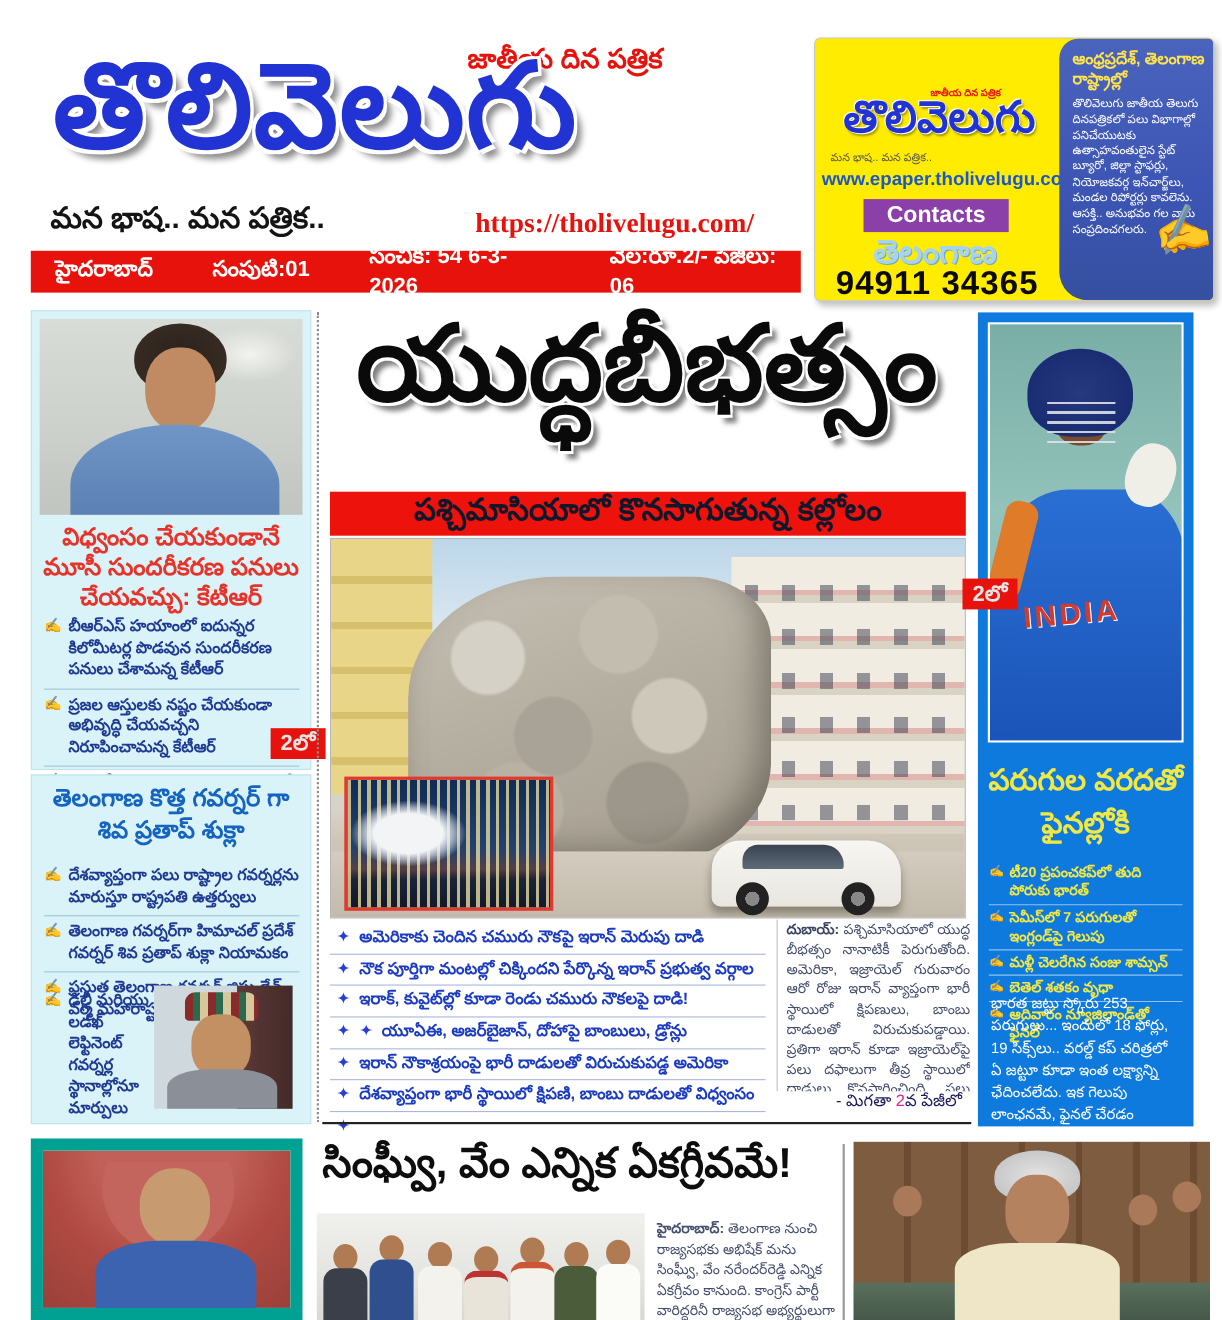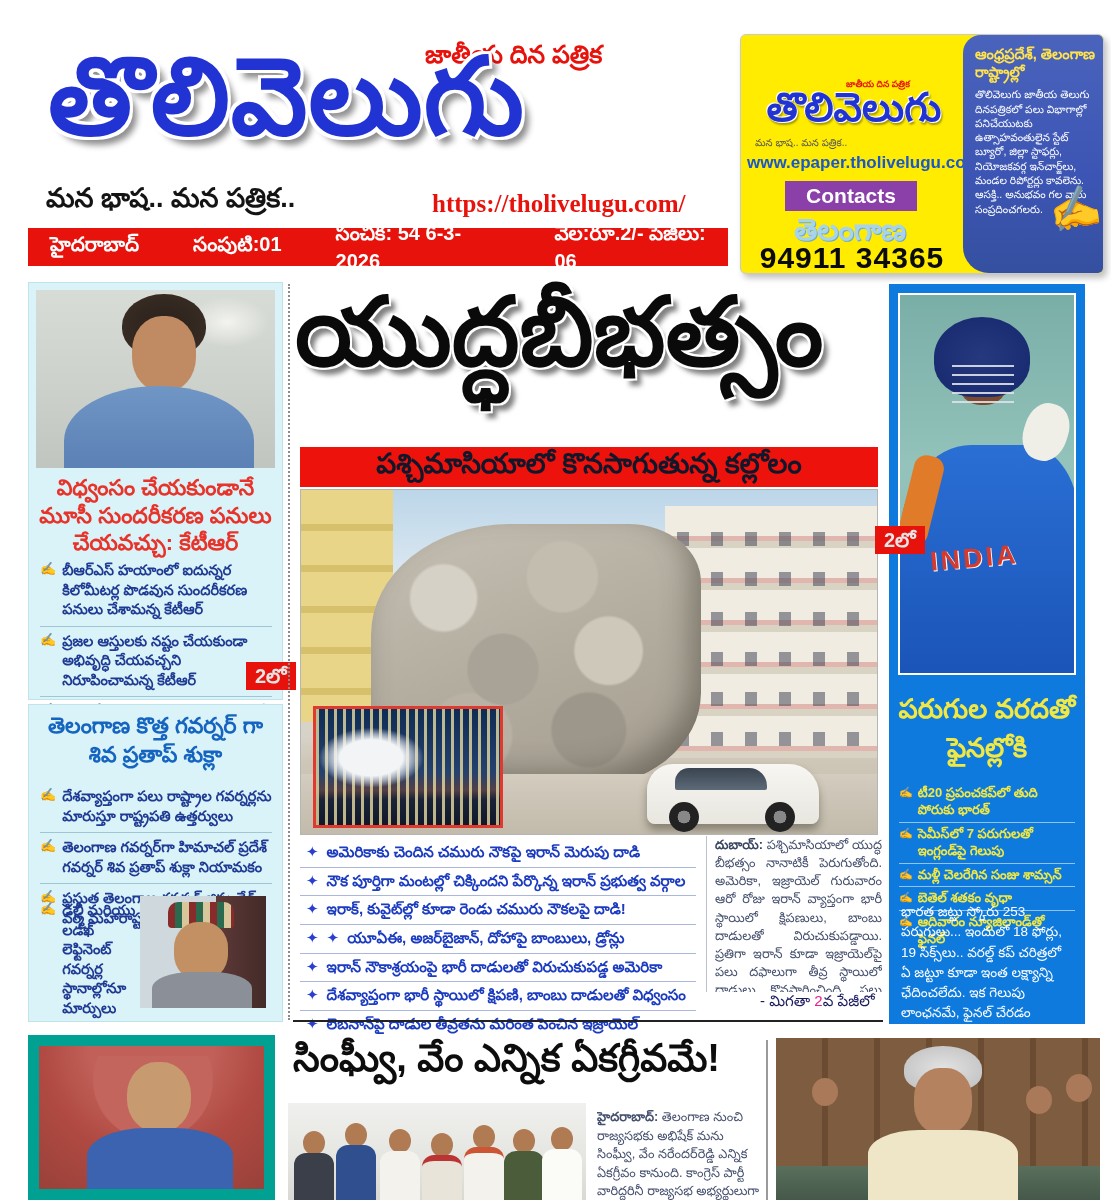--- a/index.html
+++ b/index.html
@@ -66,21 +66,21 @@
   .gov-face{position:absolute;left:34px;top:26px;width:54px;height:58px;background:#c29063;border-radius:44%;}
   .gov-vest{position:absolute;left:12px;top:76px;width:100px;height:40px;background:#8a8f98;border-radius:40% 40% 0 0;}
 
   
   .vdot{border-left:2px dotted #8a8a8a;}
   .divider-left{left:288px;top:284px;height:736px;}
   .hline-center{left:293px;top:1020px;width:590px;border-top:2px solid #222;}
   .vline-bottom{left:766px;top:1040px;height:160px;border-left:2px solid #9a9a9a;}
 
   
-  .lead-headline{left:295px;top:282px;width:586px;font-size:96px;font-weight:900;color:#0a0a0a;
+  .lead-headline{left:295px;top:282px;width:586px;text-align:center;font-size:96px;font-weight:900;color:#0a0a0a;
      line-height:1.05;letter-spacing:0px;
      text-shadow:-2px -2px 0 #fff,2px -2px 0 #fff,-2px 2px 0 #fff,2px 2px 0 #fff,6px 7px 5px rgba(0,0,0,.5);}
   .lead-subhead{left:300px;top:447px;width:578px;height:40px;background:#ed120c;color:#0f172a;font-weight:900;
      font-size:28px;display:flex;align-items:center;justify-content:center;}
   .war-photo{left:300px;top:489px;width:578px;height:346px;border:1px solid #b5b5b5;box-sizing:border-box;overflow:hidden;
      background:linear-gradient(180deg,#bcd6e9 0%,#dde9f1 26%,#e2ded4 30%,#d7d2c7 72%,#cdc5b6 80%,#c7bfae 100%);}
   .bldg-left{position:absolute;left:0;top:0;width:92px;height:232px;
      background:repeating-linear-gradient(180deg,#e9d588 0 34px,#d6c06c 34px 41px);}
   .bldg-right{position:absolute;right:0;top:16px;width:212px;height:252px;
      background:repeating-linear-gradient(180deg,#f1ece1 0 30px,#e0b6ae 30px 35px,#d9d3c4 35px 42px);}
@@ -289,21 +289,20 @@
     <div class="lead-bullet">
       <span class="star-icon">✦</span>
       <span class="lead-bullet-text">ఇరాన్ నౌకాశ్రయంపై భారీ దాడులతో విరుచుకుపడ్డ అమెరికా</span>
     </div>
     <div class="lead-bullet">
       <span class="star-icon">✦</span>
       <span class="lead-bullet-text">దేశవ్యాప్తంగా భారీ స్థాయిలో క్షిపణి, బాంబు దాడులతో విధ్వంసం</span>
     </div>
     <div class="lead-bullet">
       <span class="star-icon">✦</span>
-      <span class="lead-bullet-text">లెబనాన్‌పై దాడుల తీవ్రతను మరింత పెంచిన ఇజ్రాయెల్</span>
     </div>
   </div>
 
   <div class="abs lead-article">
     <b>దుబాయ్:</b><span> పశ్చిమాసియాలో యుద్ధ బీభత్సం నానాటికీ పెరుగుతోంది. అమెరికా, ఇజ్రాయెల్ గురువారం ఆరో రోజు ఇరాన్ వ్యాప్తంగా భారీ స్థాయిలో క్షిపణులు, బాంబు దాడులతో విరుచుకుపడ్డాయి. ప్రతిగా ఇరాన్ కూడా ఇజ్రాయెల్‌పై పలు దఫాలుగా తీవ్ర స్థాయిలో దాడులు కొనసాగించింది. పలు గల్ఫ్ దేశాలపైనా మరిన్ని డ్రోన్ దాడులకు పాల్పడింది.</span>
   </div>
   <div class="abs continuation">
     <span>- మిగతా </span><span class="pg">2</span><span>వ పేజీలో</span>
   </div>
 

